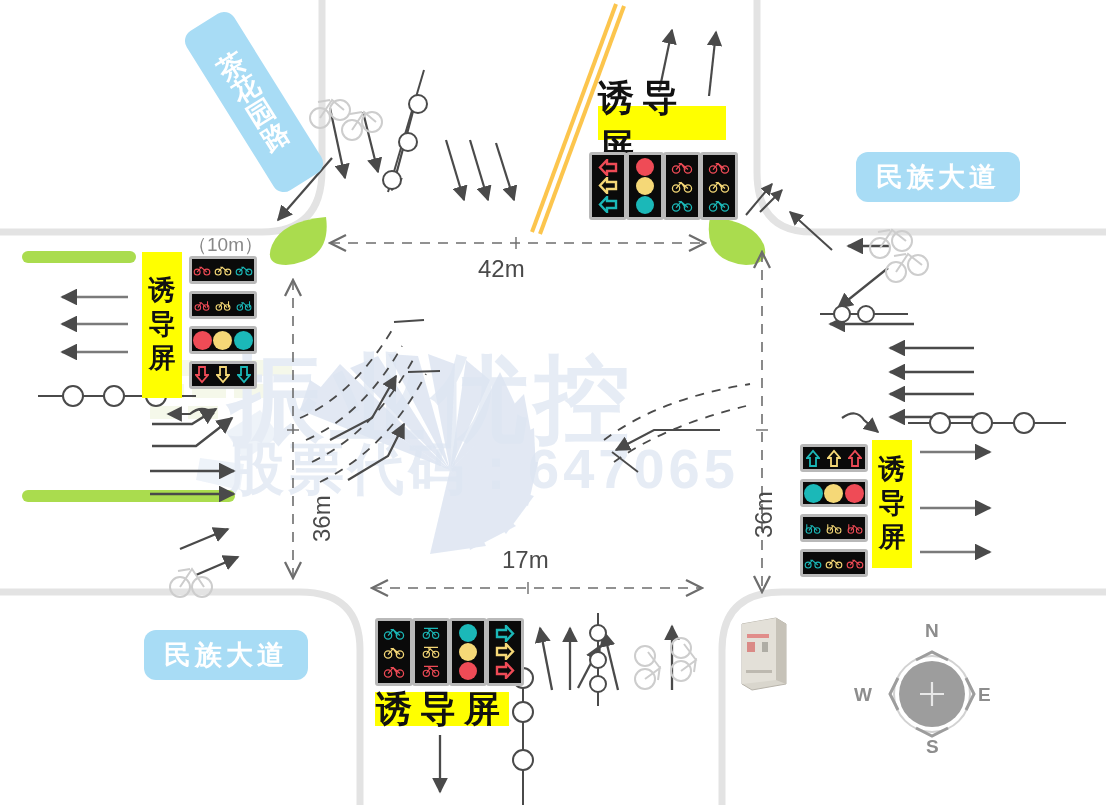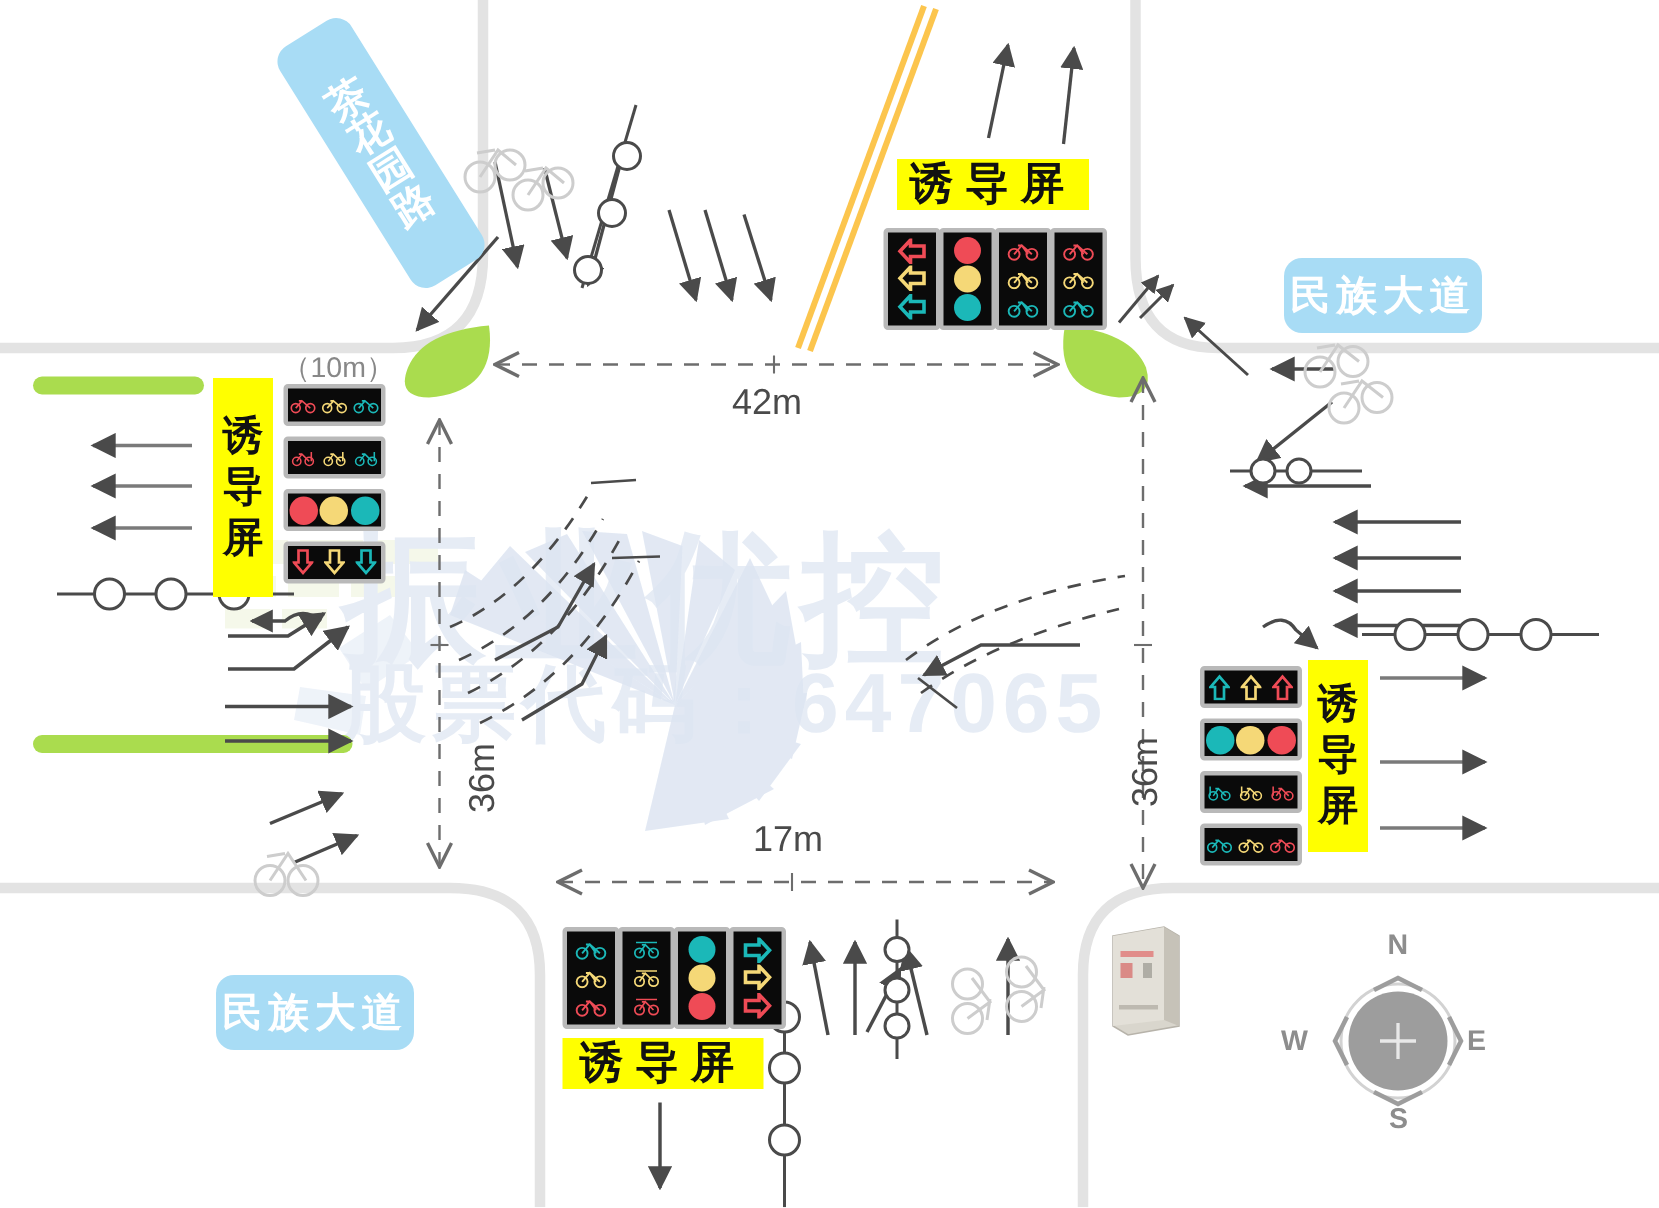--- a/index.html
+++ b/index.html
@@ -12,32 +12,32 @@
   .wm-main{left:228px;top:336px;font-size:96px;letter-spacing:6px;}
   .wm-sub{left:228px;top:432px;font-size:56px;letter-spacing:4px;}
   .wm-logo{left:140px;top:340px;opacity:.55;}
 
   
   .median{position:absolute;background:#aadc4e;border-radius:7px;}
 
   
   .roadlabel{position:absolute;background:#a8dcf5;color:#fff;font-weight:bold;border-radius:12px;
              display:flex;align-items:center;justify-content:center;letter-spacing:4px;}
-  .roadlabel.h{font-size:27px;padding:7px 4px;margin-top:20px;}
+  .roadlabel.h{font-size:27px;padding:7px 20px;}
   .roadlabel.v{font-size:27px;width:56px;padding:14px 0;flex-direction:column;line-height:1.02;letter-spacing:0;}
 
   
   .dim{position:absolute;color:#4a4a4a;font-size:24px;}
   .dim.small{font-size:19px;color:#888;}
   .dimv{transform:rotate(-90deg);transform-origin:left top;}
 
   
   .guide{position:absolute;background:#ffff00;color:#111;font-weight:bold;display:flex;
          align-items:center;justify-content:center;}
-  .guide.h{font-size:29px;letter-spacing:8px;font-family:Liberation Serif, serif;}
+  .guide.h{font-size:36px;letter-spacing:8px;font-family:Liberation Serif, serif;}
   .guide.v{flex-direction:column;font-size:27px;line-height:1.25;}
 
   
   .sig{position:absolute;background:#0a0a0a;border:3px solid #b9b9b9;border-radius:3px;
        display:flex;align-items:center;justify-content:space-around;box-sizing:border-box;}
   .sig.vert{flex-direction:column;}
   .lamp{display:flex;align-items:center;justify-content:center;line-height:1;}
   .lamp .dot{border-radius:50%;display:block;}
 
   
@@ -318,21 +318,21 @@
       <path d="M293 280 L293 578"></path>
     </g>
     <path d="M287 430 L299 430" stroke="#6d6d6d" stroke-width="1.4"></path>
 
     <g stroke="#6d6d6d" stroke-width="1.6" fill="none" stroke-dasharray="10 8" marker-start="url(#dimA)" marker-end="url(#dimA)">
       <path d="M762 252 L762 592"></path>
     </g>
     <path d="M756 430 L768 430" stroke="#6d6d6d" stroke-width="1.4"></path>
   </svg>
 
-  <div class="dim" style="left:488px;top:255px;">42m</div>
+  <div class="dim" style="left:478px;top:255px;">42m</div>
   <div class="dim" style="left:502px;top:546px;">17m</div>
   <div class="dim dimv" style="left:308px;top:542px;">36m</div>
   <div class="dim dimv" style="left:750px;top:538px;">36m</div>
   <div class="dim small" style="left:188px;top:232px;">（10m）</div>
 
   <div class="roadlabel v" style="left:226px;top:8px;transform:rotate(-32deg);transform-origin:center;height:160px;">
     <span>茶</span>
     <span>花</span>
     <span>园</span>
     <span>路</span>

